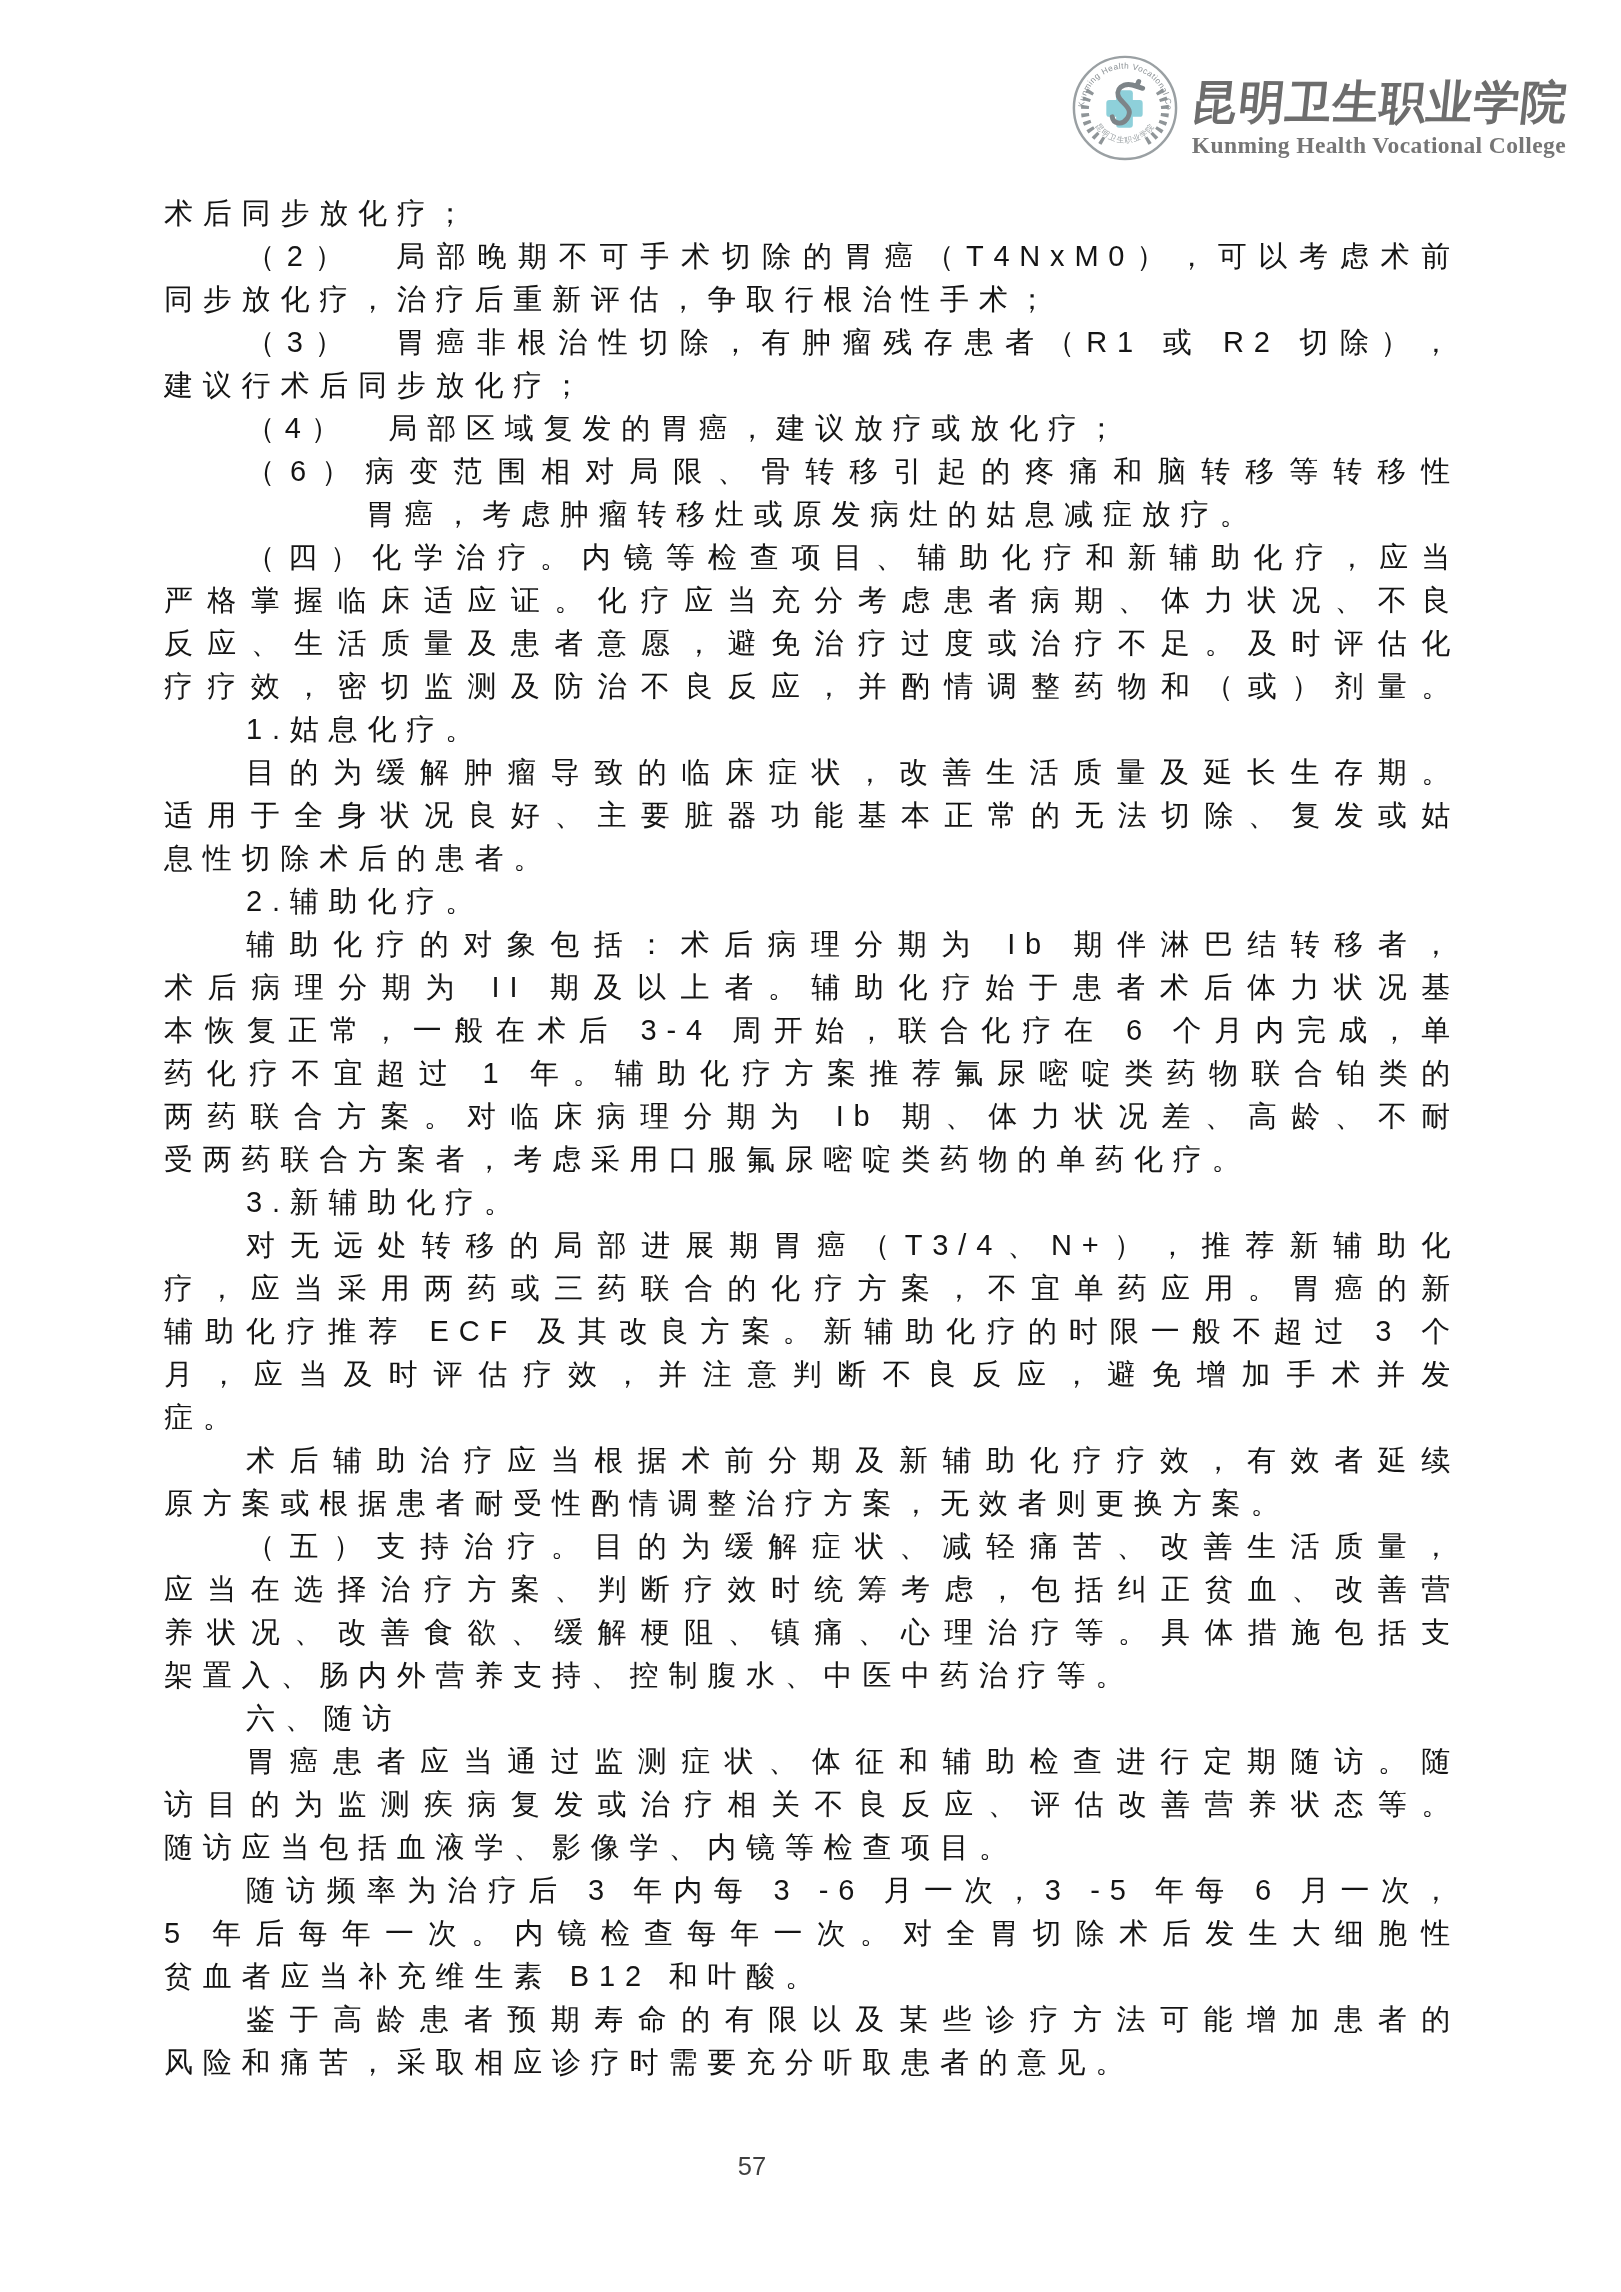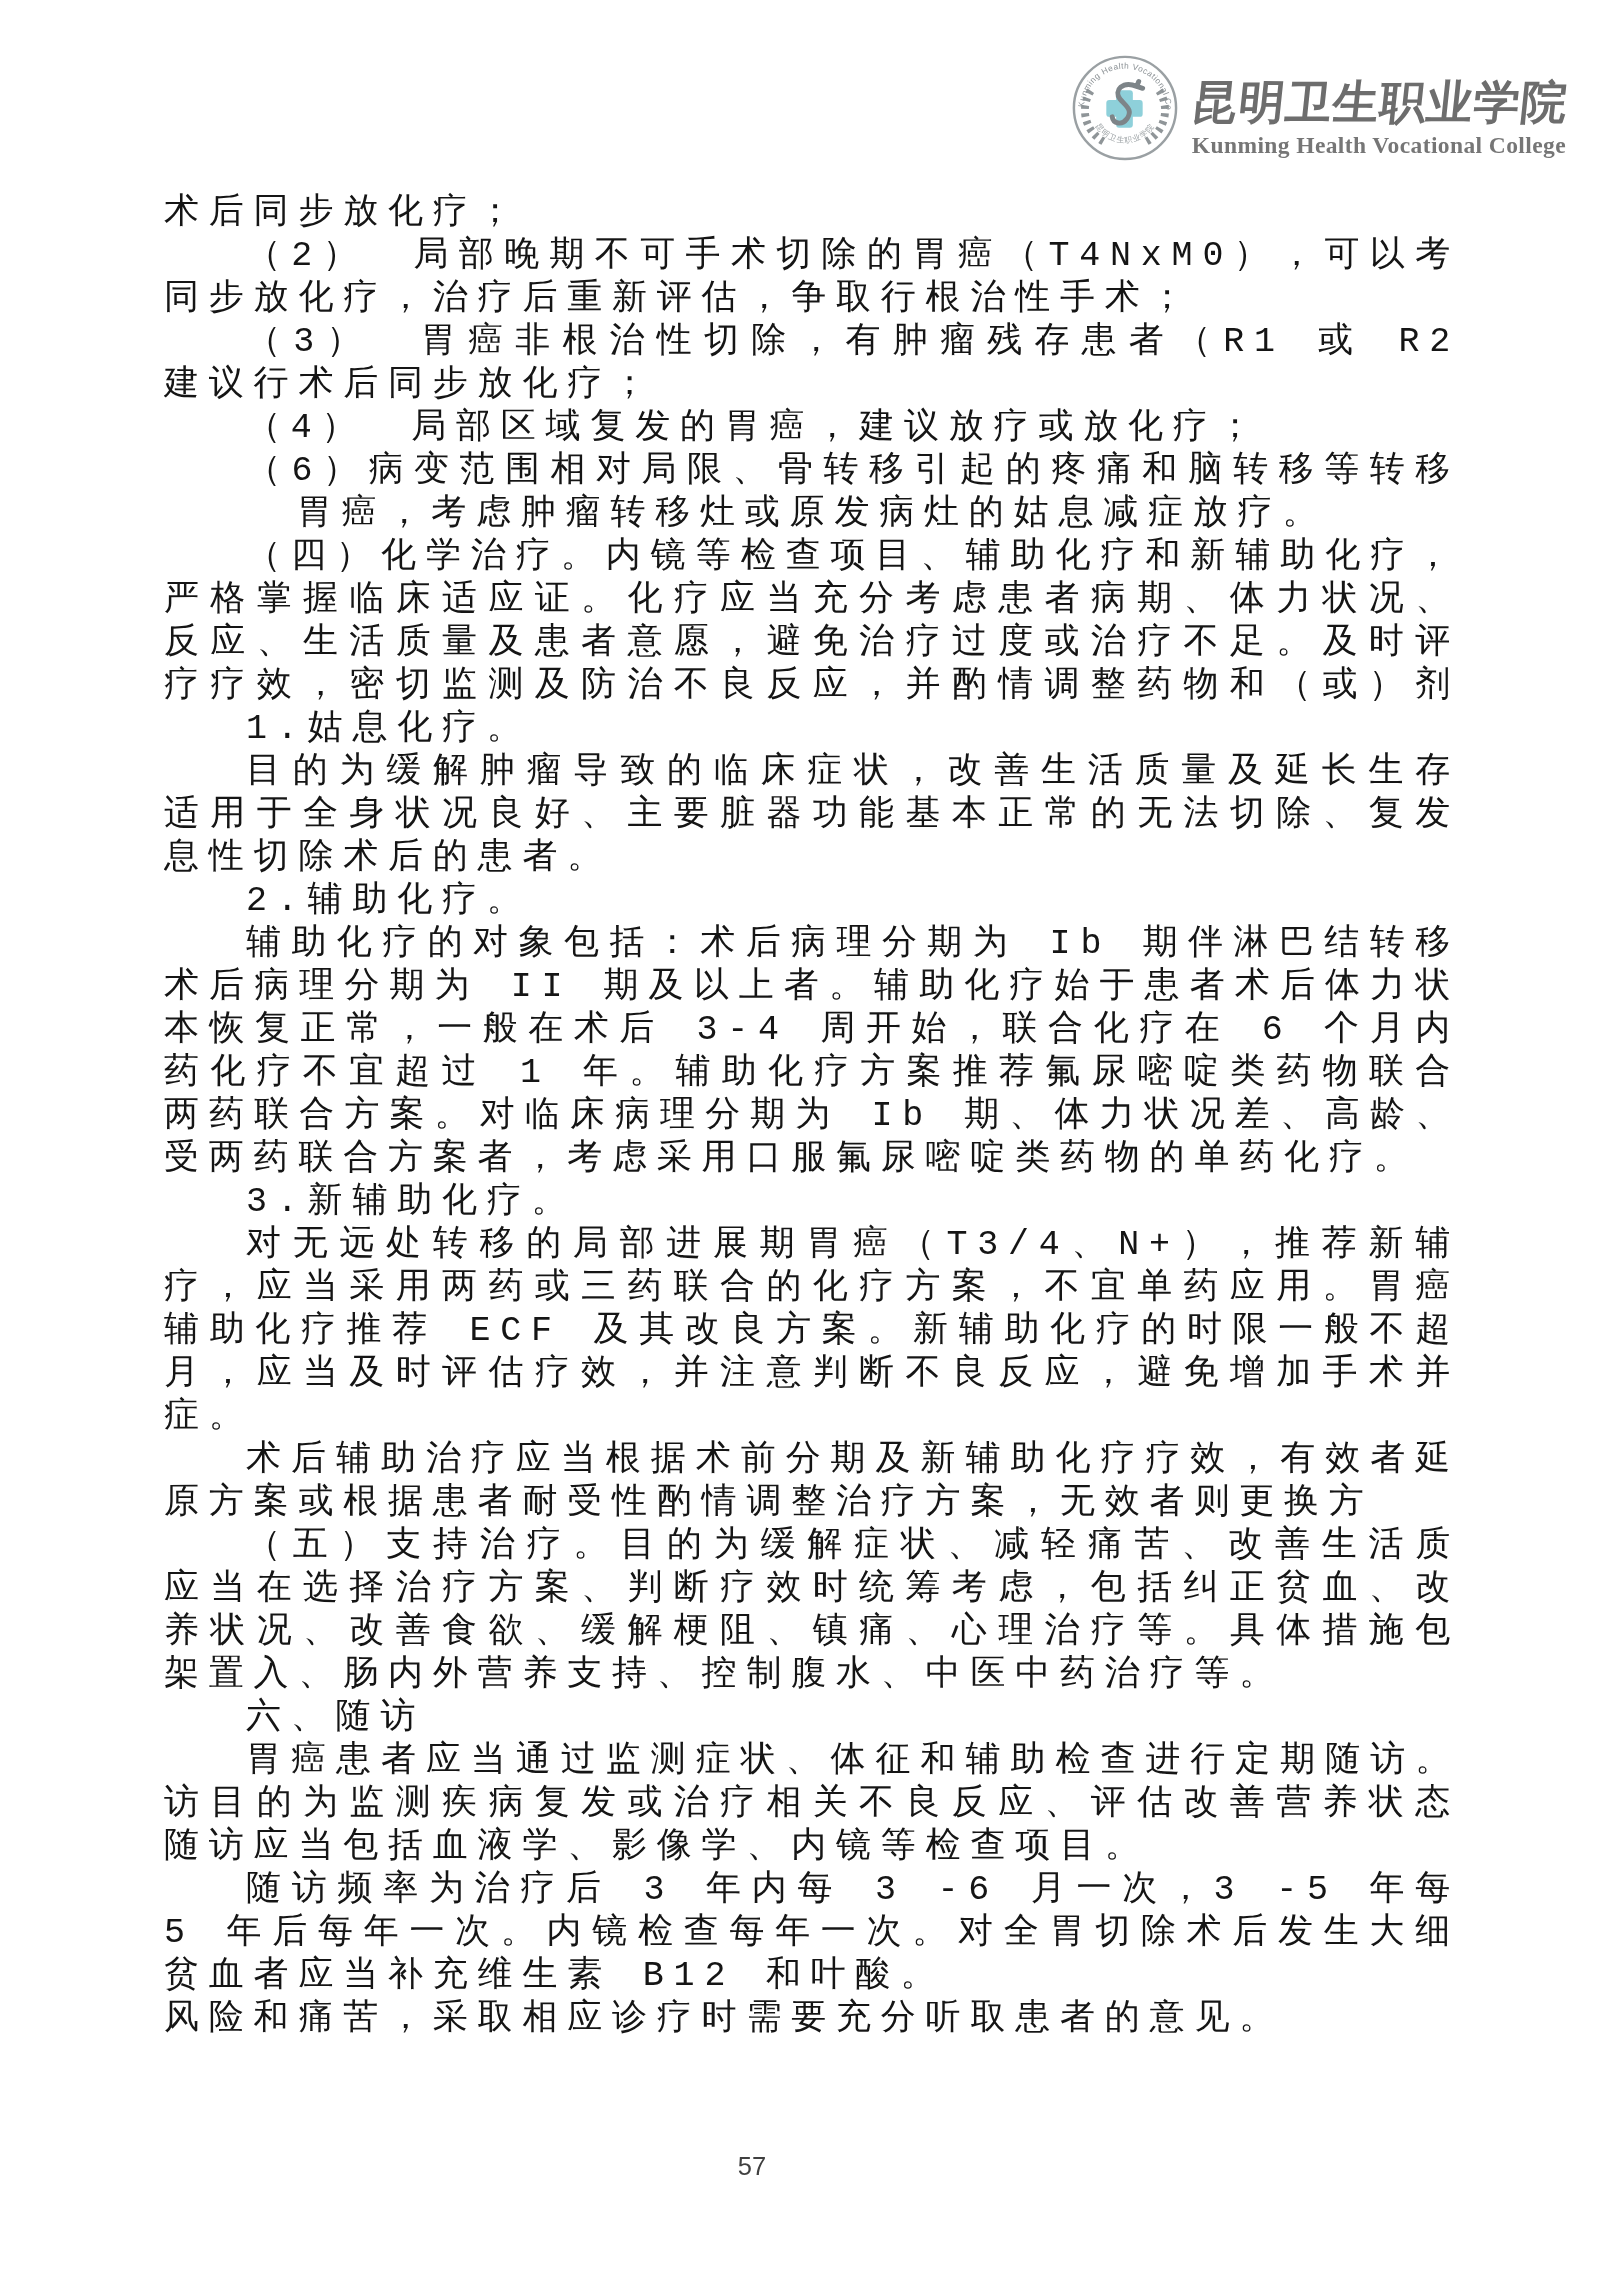--- a/index.html
+++ b/index.html
@@ -31,23 +31,23 @@
     margin-top:5.9px;
     font-family:"Liberation Serif","DejaVu Serif",serif;
   }
   
   .doc-body {
     position:absolute; left:164px; top:192px; width:1296px;
     color:#151515;
   }
   .line {
     height:43px; line-height:43px;
-    font-size:35px; letter-spacing:9.8px;
+    font-size:29px; letter-spacing:9.8px;
     white-space:normal; overflow:hidden;
-    font-family:Liberation Mono, monospace;
+    font-family:Liberation Sans, sans-serif;
   }
   .line.j {
     text-align:justify;
     text-align-last:justify;
     text-justify:inter-character;
   }
   
   .page-number {
     position:absolute; left:164px; top:2152px; width:1176px;
     text-align:center; font-size:25.5px; color:#404040;
@@ -128,19 +128,20 @@
       <div class="line j" style="padding-left: 0px;">应当在选择治疗方案、判断疗效时统筹考虑，包括纠正贫血、改善营</div>
       <div class="line j" style="padding-left: 0px;">养状况、改善食欲、缓解梗阻、镇痛、心理治疗等。具体措施包括支</div>
       <div class="line" style="padding-left: 0px;">架置入、肠内外营养支持、控制腹水、中医中药治疗等。</div>
       <div class="line" style="padding-left: 82px;">六、随访</div>
       <div class="line j" style="padding-left: 82px;">胃癌患者应当通过监测症状、体征和辅助检查进行定期随访。随</div>
       <div class="line j" style="padding-left: 0px;">访目的为监测疾病复发或治疗相关不良反应、评估改善营养状态等。</div>
       <div class="line" style="padding-left: 0px;">随访应当包括血液学、影像学、内镜等检查项目。</div>
       <div class="line j" style="padding-left: 82px;">随访频率为治疗后 3 年内每 3 -6 月一次，3 -5 年每 6 月一次，</div>
       <div class="line j" style="padding-left: 0px;">5 年后每年一次。内镜检查每年一次。对全胃切除术后发生大细胞性</div>
       <div class="line" style="padding-left: 0px;">贫血者应当补充维生素 B12 和叶酸。</div>
+      <div class="line j" style="padding-left: 82px;">鉴于高龄患者预期寿命的有限以及某些诊疗方法可能增加患者的</div>
       <div class="line" style="padding-left: 0px;">风险和痛苦，采取相应诊疗时需要充分听取患者的意见。</div>
     </div>
 
   <div class="page-number">57</div>
 
 </div>
 
 
 </body></html>

